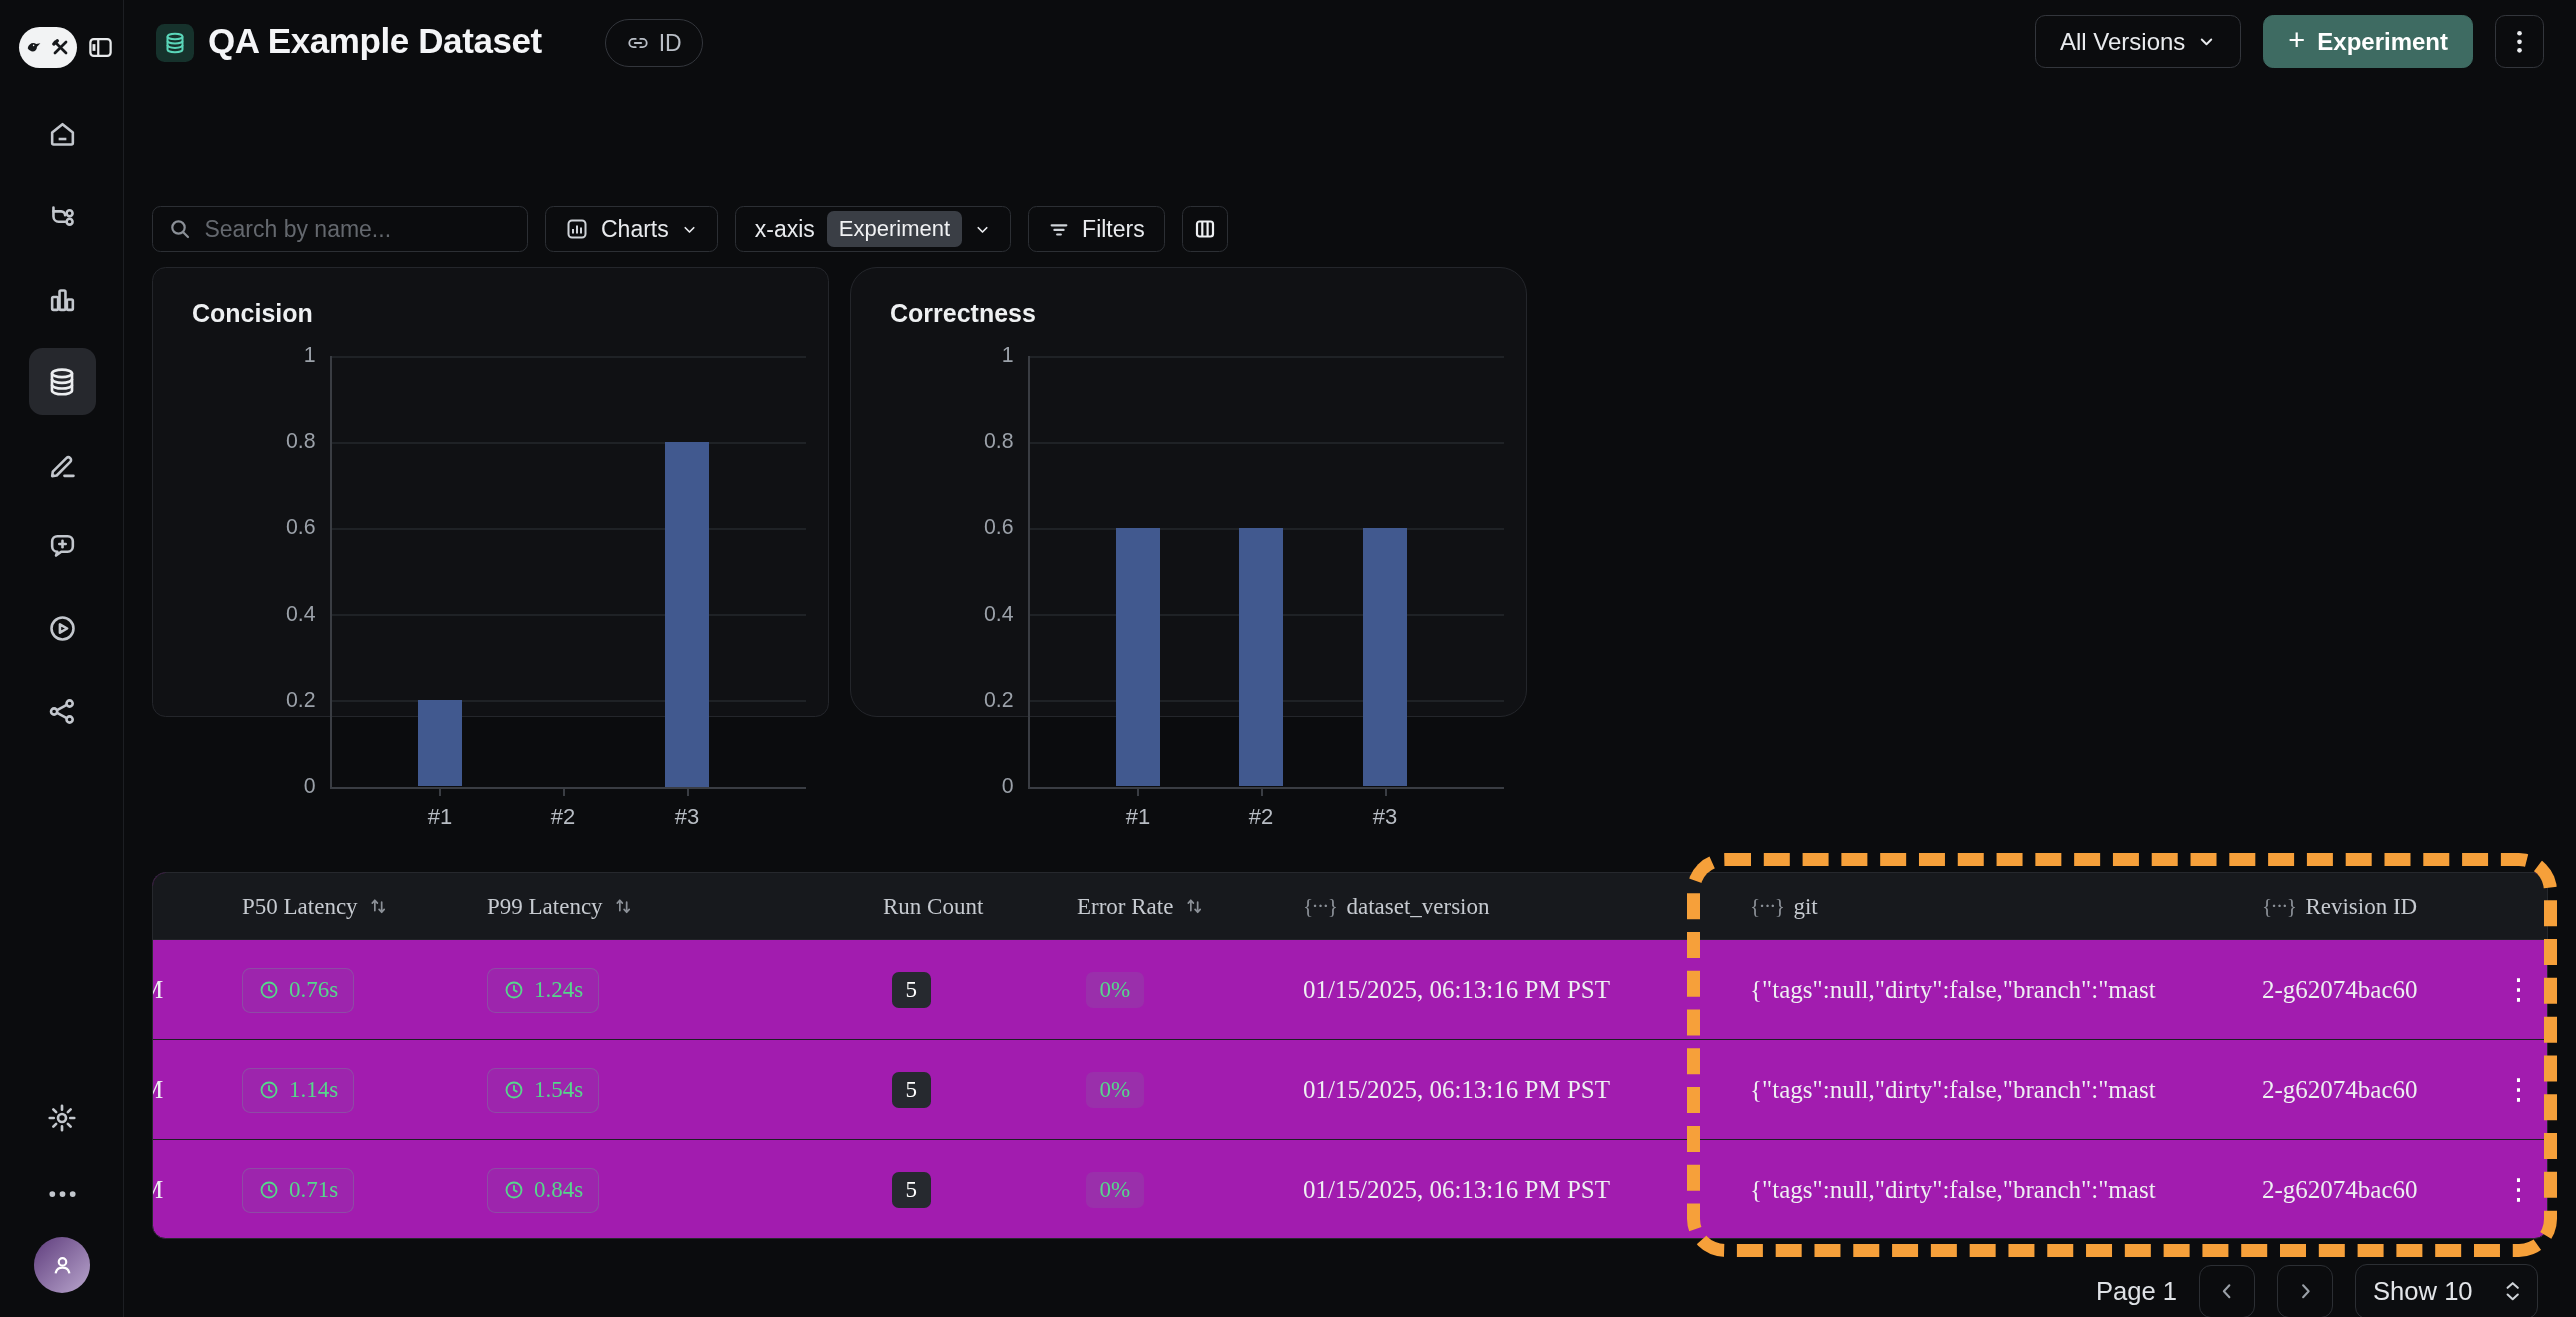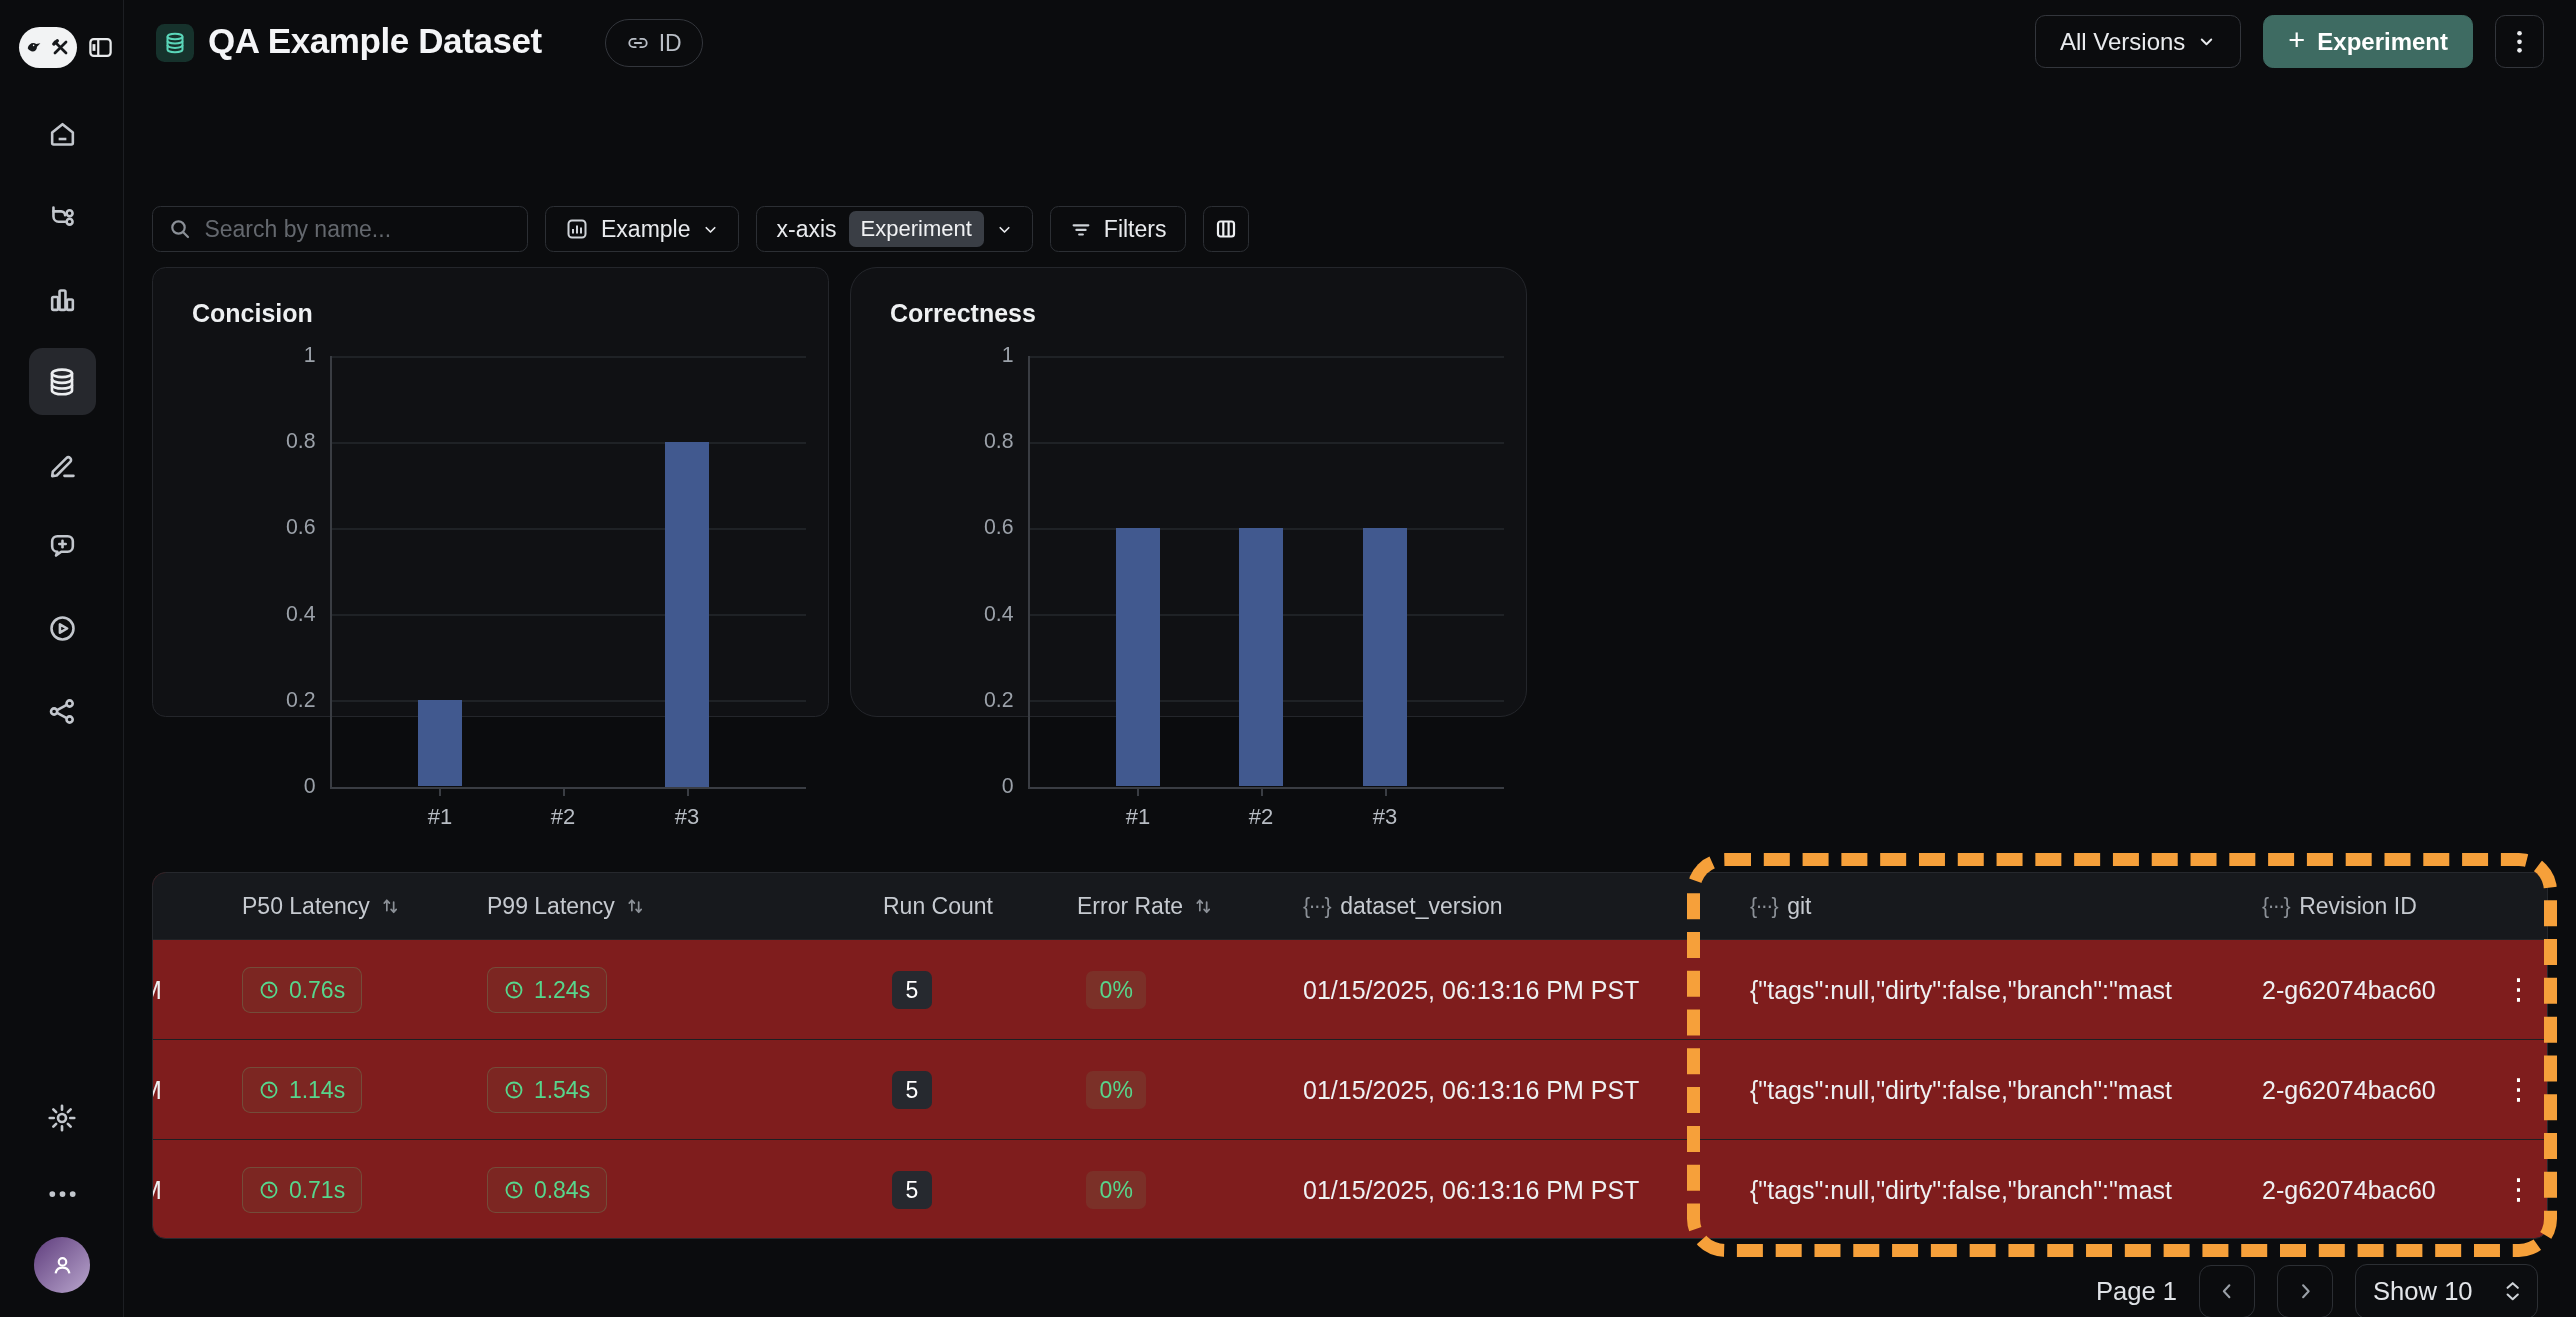--- a/index.html
+++ b/index.html
@@ -72,21 +72,21 @@
   .gridline { position:absolute; height:1.7px; background:#1f2226; }
   .gridline.zero { background:#3a3d43; }
   .y-axis-line { position:absolute; width:1.7px; background:#3a3d43; }
   .ytick { position:absolute; width:154px; text-align:right; font-size:21.3px; color:#9ba1a9; }
   .bar { position:absolute; background:#41598f; }
   .xlab { position:absolute; font-size:22px; color:#b8bdc4; text-align:center; width:102px; }
   .xtick { position:absolute; width:1.7px; height:8.5px; background:#3a3d43; }
 
   
   .table-card { position:absolute; left:28px; top:872px; width:2396px; height:367px;
-    background:#7f1d1d; border:1.7px solid #26282d; border-radius:13.6px; overflow:hidden; }
+    background:#a21caf; border:1.7px solid #26282d; border-radius:13.6px; overflow:hidden;font-family:Liberation Serif, serif; }
   .t-head { position:relative; height:67px; background:#17191d; border-bottom:1.7px solid #212327; }
   .th { position:absolute; top:0; height:67px; display:flex; align-items:center; gap:10.2px;
     font-size:23px; color:#c6cad0; font-weight:500; white-space:nowrap; }
   .braces { font-size:21.3px; color:#8b9097; letter-spacing:-1.7px; }
   .sort-ic { color:#8b9097; }
   .t-row { position:relative; height:100px; border-bottom:1.7px solid #1d1f23; cursor:pointer; }
   .t-row:last-child { border-bottom:none; }
   .cell { position:absolute; top:0; height:100px; display:flex; align-items:center; white-space:nowrap; font-size:25px; color:#eef0f2; }
   .lat-pill { display:flex; align-items:center; gap:8.5px; border:1.7px solid rgba(87,214,140,0.22);
     background:rgba(87,214,140,0.05); color:#57d68c; border-radius:8.5px; padding:8.5px 15.4px; font-size:23px; }
@@ -266,21 +266,21 @@
       </svg>
       <input type="text" placeholder="Search by name..." style="">
     </div>
     <button class="tbtn">
       <svg class="muted-ic" width="24" height="24" viewBox="0 0 24 24" fill="none" stroke="currentColor" stroke-width="2" stroke-linejoin="round">
         <rect x="3.5" y="3.5" width="17" height="17" rx="3.5"></rect>
         <line x1="8" y1="16.5" x2="8" y2="12"></line>
         <line x1="12" y1="16.5" x2="12" y2="8.5"></line>
         <line x1="16" y1="16.5" x2="16" y2="10.5"></line>
       </svg>
-      <span>Example</span>
+      <span>Charts</span>
       <svg width="17" height="17" viewBox="0 0 24 24" fill="none" stroke="currentColor" stroke-width="2.4" stroke-linecap="round" stroke-linejoin="round">
         <polyline points="6,9.5 12,15.5 18,9.5"></polyline>
       </svg>
     </button>
     <button class="tbtn">
       <span>x-axis</span>
       <span class="xaxis-badge">Experiment</span>
       <svg width="17" height="17" viewBox="0 0 24 24" fill="none" stroke="currentColor" stroke-width="2.4" stroke-linecap="round" stroke-linejoin="round">
         <polyline points="6,9.5 12,15.5 18,9.5"></polyline>
       </svg>

